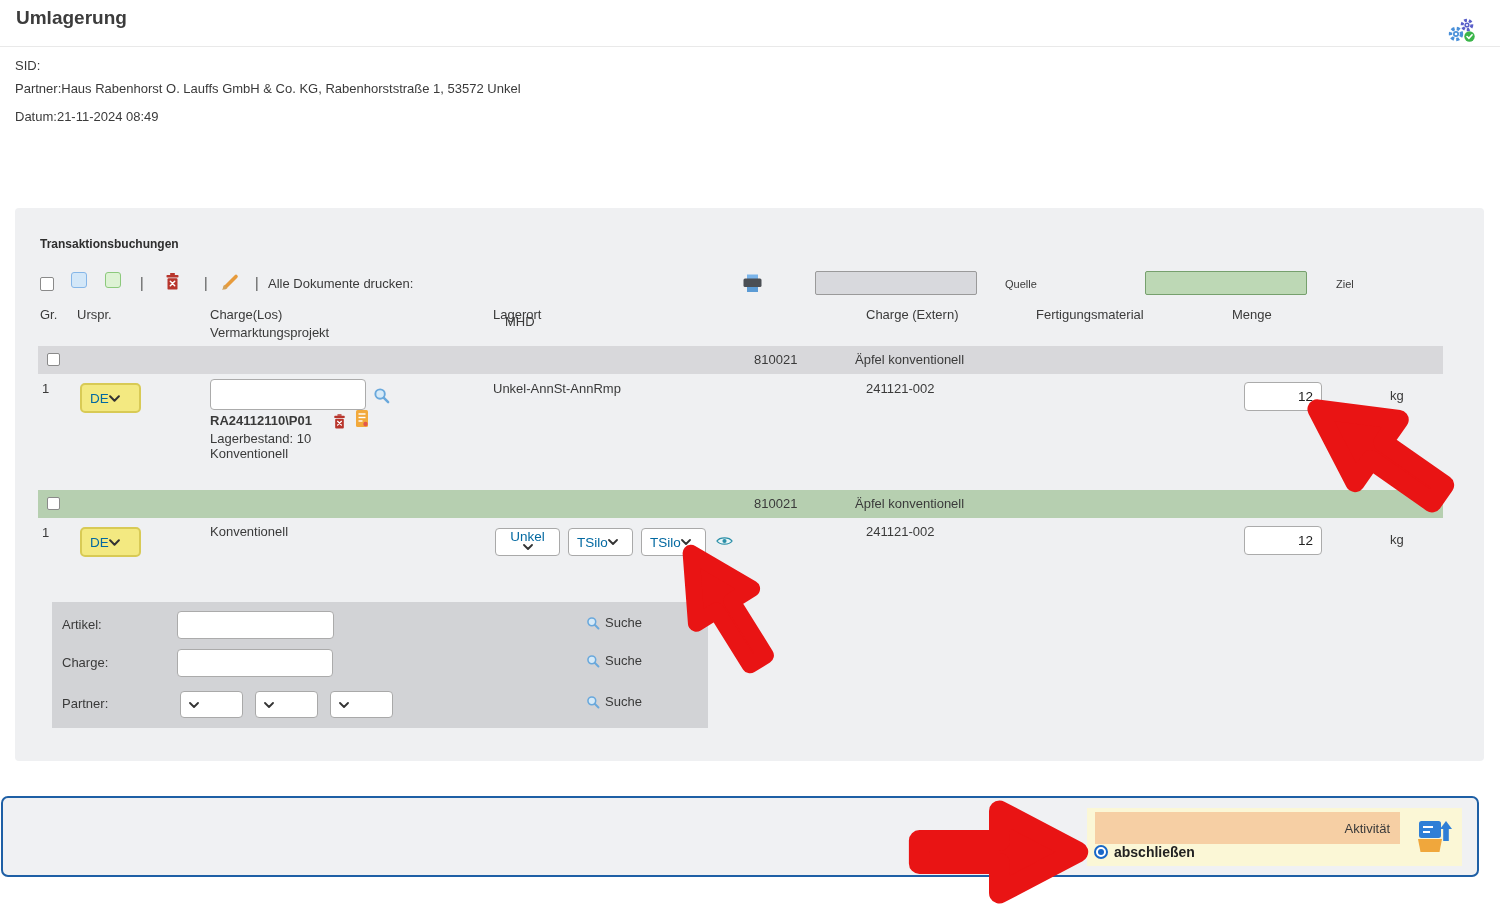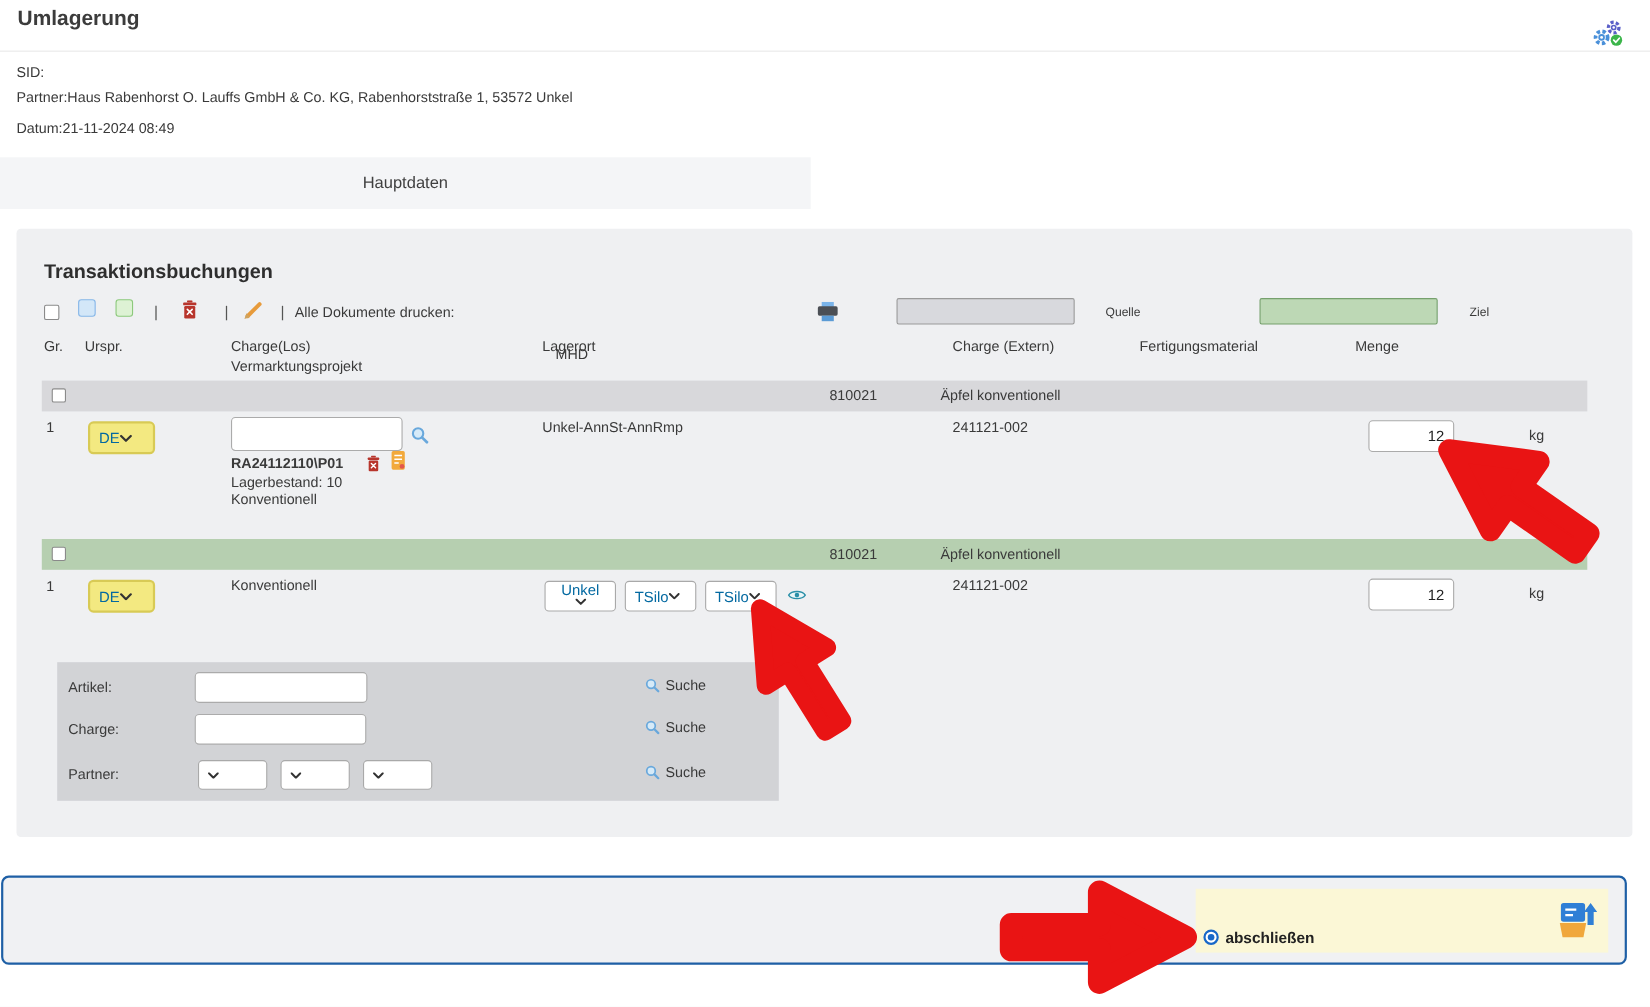--- a/index.html
+++ b/index.html
@@ -50,27 +50,24 @@
       <path d="M21,20.5 l1.9,1.9 3.2-3.6" stroke="#fff" stroke-width="1.6" fill="none" stroke-linecap="round"></path>
     </svg>
   </div>
 
   <div class="abs" style="left:0;top:46px;width:1500px;height:1px;background:#e9e9e9;"></div>
 
   <div class="abs t" style="left:15px;top:58px;">SID:</div>
   <div class="abs t" style="left:15px;top:81px;">Partner:Haus Rabenhorst O. Lauffs GmbH &amp; Co. KG, Rabenhorststraße 1, 53572 Unkel</div>
   <div class="abs t" style="left:15px;top:109px;">Datum:21-11-2024 08:49</div>
 
-  <div class="abs tab" style="left:0;top:143px;width:737px;background:#f4f5f7;color:#3f3f3f;">
-    <span>Hauptdaten</span>
-  </div>
 
   <div class="abs panel" style="left:15px;top:208px;width:1469px;height:553px;"></div>
 
-  <div class="abs t b" style="left:40px;top:237px;font-size:18px;color:#2e2e2e;">Transaktionsbuchungen</div>
+  <div class="abs t b" style="left:40px;top:237px;font-size:12px;color:#2e2e2e;">Transaktionsbuchungen</div>
 
   <span class="abs cb" style="left:40px;top:277px;width:14px;height:14px;"></span>
   <span class="abs sq" style="left:71px;top:272px;background:#d3e7f8;border:1.5px solid #85b6e8;"></span>
   <span class="abs sq" style="left:105px;top:272px;background:#ddf2d4;border:1.5px solid #8cc97c;"></span>
   <span class="abs sep" style="left:140px;top:275px;">|</span>
   <span class="abs" style="left:165px;top:273px;cursor:pointer;">
     <svg width="15" height="17" viewBox="0 0 15 17">
       <rect x="5" y="0" width="5" height="2" rx="0.8" fill="#b8352c"></rect>
       <rect x="1.5" y="2" width="12" height="2.6" rx="0.8" fill="#b8352c"></rect>
       <rect x="2.5" y="5.2" width="10" height="11.4" rx="1.2" fill="#b8352c"></rect>
@@ -252,20 +249,23 @@
   <div class="abs suche" style="left:586px;top:694px;">
     <svg width="14" height="14" viewBox="0 0 18 18">
       <circle cx="7.5" cy="7.5" r="5" fill="#d6eaf8" stroke="#69a8dc" stroke-width="2"></circle>
       <line x1="11.5" y1="11.5" x2="16" y2="16" stroke="#69a8dc" stroke-width="2.6" stroke-linecap="round"></line>
     </svg>
     <span class="t">Suche</span>
   </div>
 
   <div class="abs" style="left:1px;top:796px;width:1478px;height:81px;background:#f0f1f3;border:2px solid #1e5fa5;border-radius:7px;box-sizing:border-box;"></div>
   <div class="abs" style="left:1087px;top:808px;width:375px;height:58px;background:#fbf7d6;"></div>
+  <div class="abs" style="left:1095px;top:812px;width:305px;height:32px;background:#f6cfa4;display:flex;align-items:center;justify-content:flex-end;padding-right:10px;box-sizing:border-box;">
+    <span class="t">Aktivität</span>
+  </div>
   <span class="abs radio-outer" style="left:1094px;top:845px;">
     <span class="radio-dot"></span>
   </span>
   <span class="abs t b" style="left:1114px;top:844px;font-size:14px;color:#222;">abschließen</span>
 
   <span class="abs" style="left:1412px;top:813px;cursor:pointer;">
     <svg width="40" height="45" viewBox="0 0 40 45">
       <path d="M6,26 h24 l-2.5,13 h-19 z" fill="#f0a73c"></path>
       <rect x="7" y="8" width="22" height="17" rx="2.5" fill="#2f7fd6"></rect>
       <line x1="11" y1="14" x2="21" y2="14" stroke="#fff" stroke-width="2"></line>

